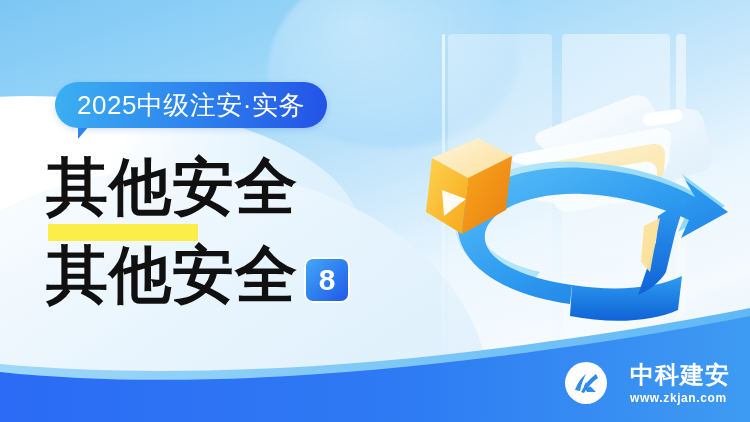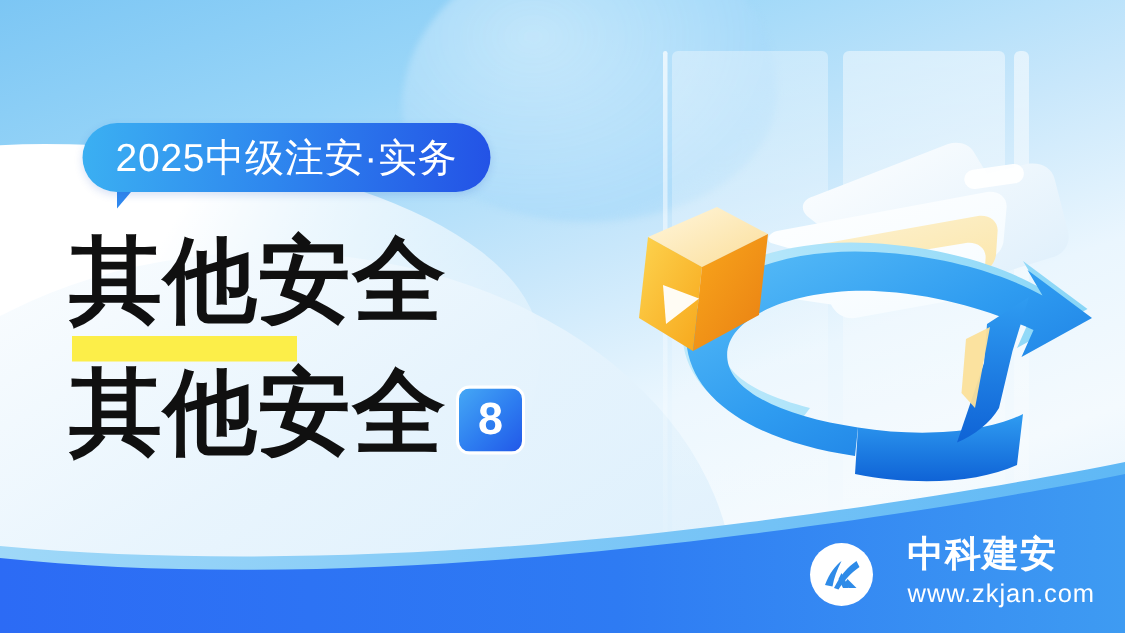--- a/index.html
+++ b/index.html
@@ -165,22 +165,22 @@
   }
   .logo-words { display: flex; flex-direction: column; line-height: 1; }
   .logo-cn {
     color: #ffffff;
     font-size: 24px;
     font-weight: bold;
     letter-spacing: 1px;
   }
   .logo-url {
     color: #ffffff;
-    font-size: 17px;
-    font-weight: normal;
+    font-size: 12px;
+    font-weight: bold;
     letter-spacing: 0.6px;
     margin-top: 5px;
   }
 </style>
 </head>
 <body>
 
 <div id="banner">
 
   <div class="blob-a"></div>

